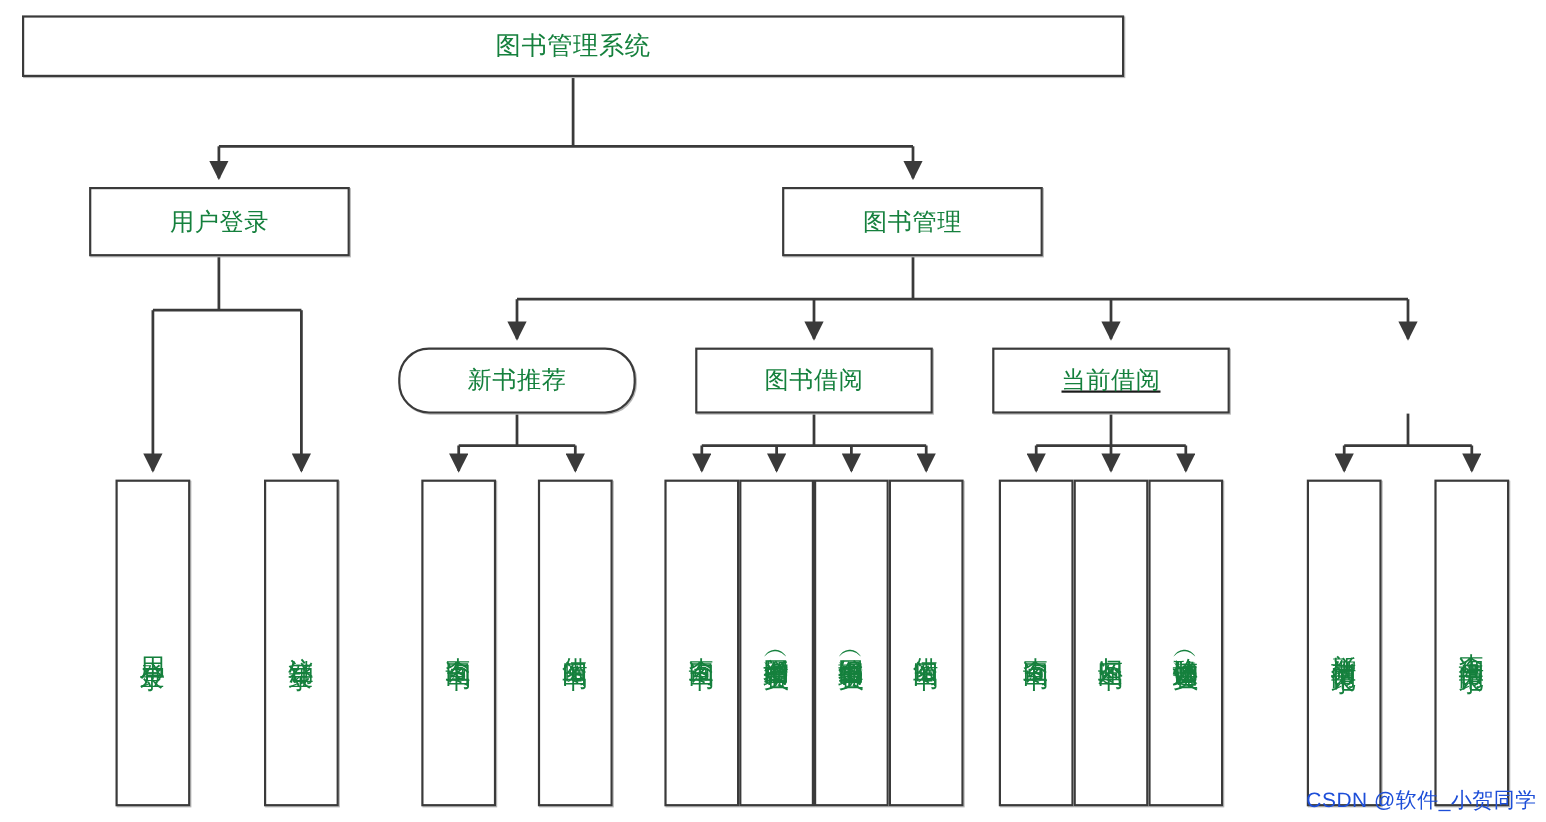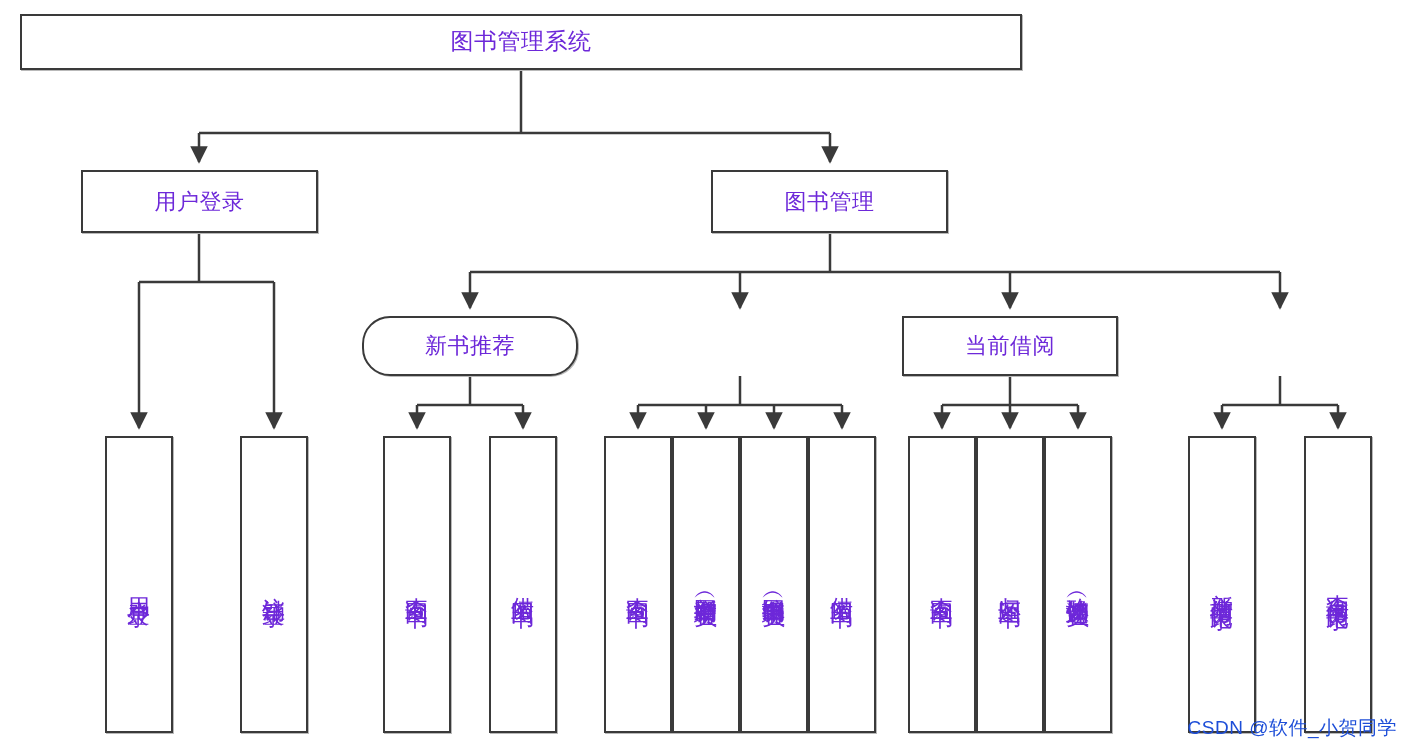--- a/index.html
+++ b/index.html
@@ -35,21 +35,21 @@
     box-shadow: 1px 1px 0 #b9b9b9;
     display: flex;
     align-items: center;
     justify-content: center;
     z-index: 2;
   }
   .node-label {
     display: block;
     text-align: center;
     line-height: 1.18;
-    color: #6d28d9;
+    color: #15803d;
     letter-spacing: 0.5px;
     white-space: pre;
   }
   
   .node.horiz .node-label {
     font-size: 22px;
     writing-mode: horizontal-tb;
   }
   .node.root .node-label {
     font-size: 23px;
@@ -146,21 +146,24 @@
   <div class="node horiz" style="left:81px; top:170px; width:237px; height:63px;">
     <span class="node-label">用户登录</span>
   </div>
   <div class="node horiz" style="left:711px; top:170px; width:237px; height:63px;">
     <span class="node-label">图书管理</span>
   </div>
 
   <div class="node horiz" style="left:362px; top:316px; width:216px; height:60px;border-radius:28px;">
     <span class="node-label">新书推荐</span>
   </div>
-  <div class="node horiz" style="left:902px; top:316px; width:216px; height:60px;">
+  <div class="node horiz" style="left:632px; top:316px; width:216px; height:60px;">
+    <span class="node-label">图书借阅</span>
+  </div>
+  <div class="node horiz" style="left:902px; top:316px; width:216px; height:60px;text-decoration:underline;">
     <span class="node-label">当前借阅</span>
   </div>
 
   <div class="node vert" style="left:105px; top:436px; width:68px; height:297px;">
     <span class="node-label">用户登录</span>
   </div>
   <div class="node vert" style="left:240px; top:436px; width:68px; height:297px;">
     <span class="node-label">注销登录</span>
   </div>
 

